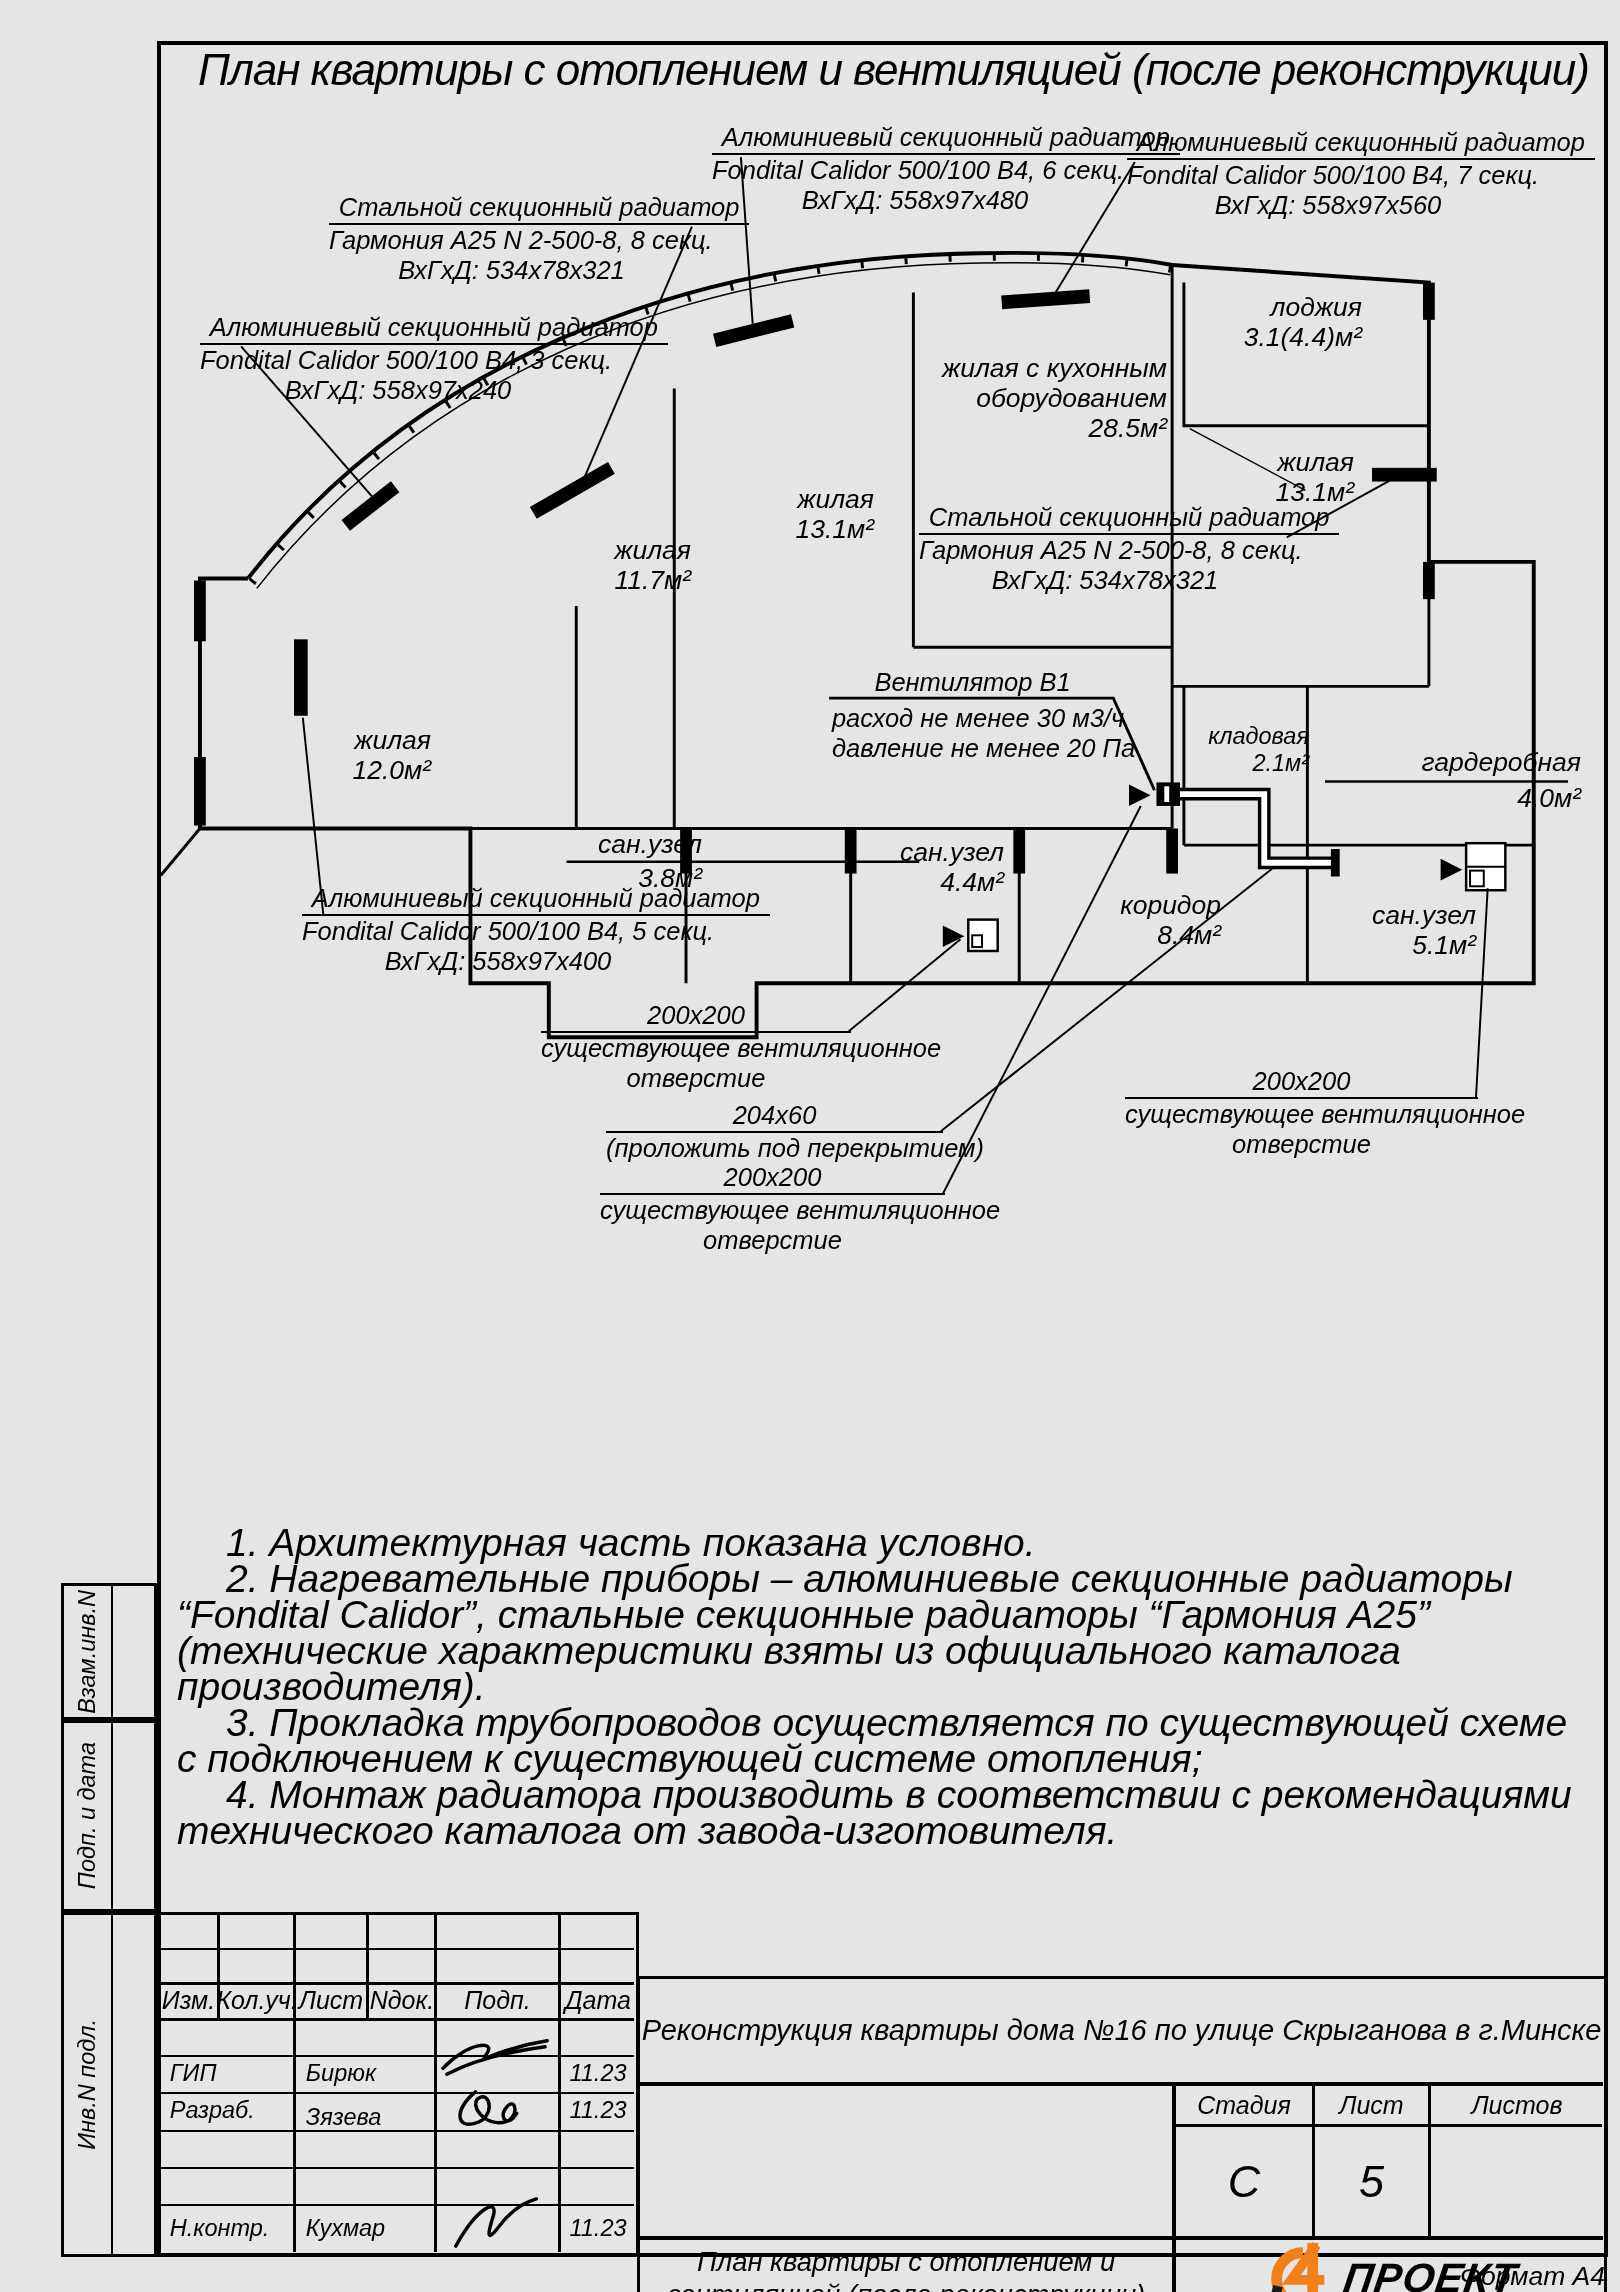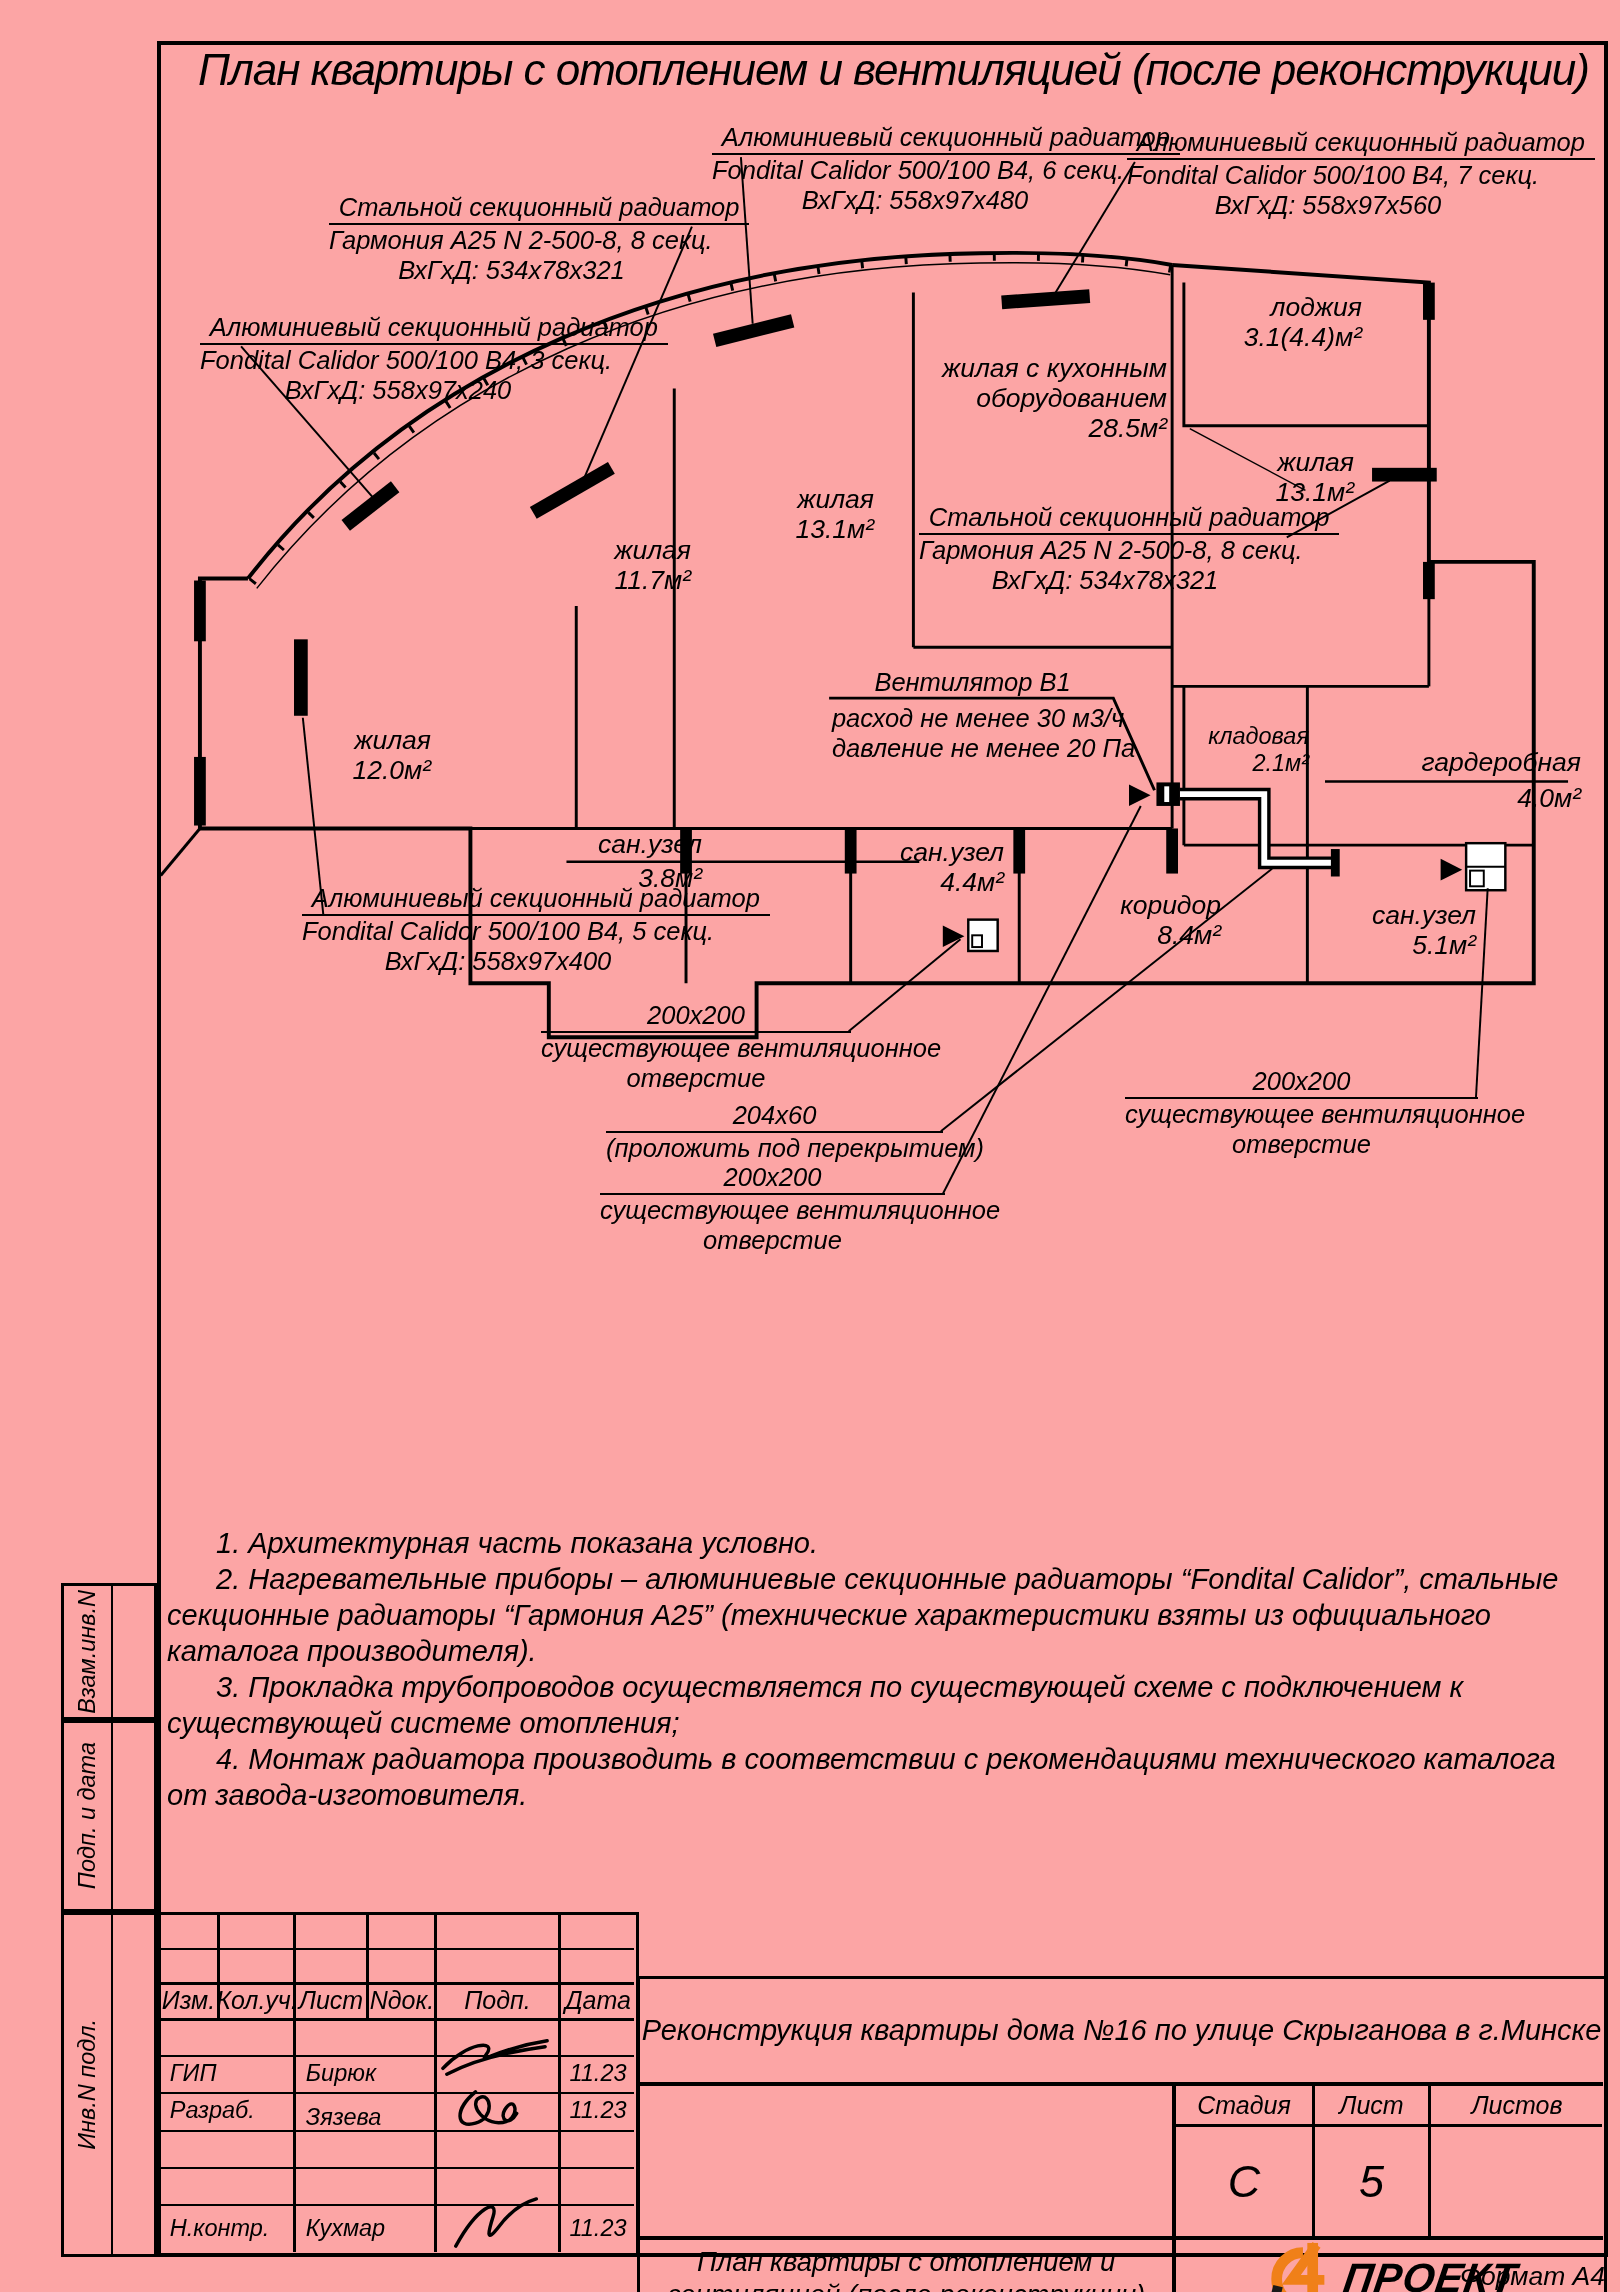--- a/index.html
+++ b/index.html
@@ -1,29 +1,29 @@
 <!DOCTYPE html>
 <html><head>
 <meta charset="utf-8">
 <style>
   *{box-sizing:border-box;margin:0;padding:0}
   body{margin:0;background:#9a9a9a}
-  .page{position:relative;width:1620px;height:2293px;background:#fca5a5;
+  .page{position:relative;width:1620px;height:2293px;background:#e5e5e5;
         font-family:"Liberation Sans",sans-serif;font-style:italic;color:#000;overflow:hidden}
   .abs{position:absolute}
   .frame{left:157px;top:41px;width:1451px;height:2216px;border:4.9px solid #000}
   .title{left:198px;top:45px;font-size:44px;white-space:nowrap;letter-spacing:-1px}
   svg.plan{left:0;top:0}
   .ann{text-align:center;font-size:25.5px;line-height:30px;white-space:nowrap}
   .ann .u{display:inline-block;border-bottom:2.9px solid #000;padding:0 9.8px 1px}
   .ann .uf{border-bottom:2.9px solid #000;padding-bottom:1px}
   .ann .lft{text-align:left;padding-left:3.9px}
   .room{text-align:right;font-size:26.5px;line-height:30px;white-space:nowrap}
   .room.small{font-size:23.5px;line-height:27.4px}
-  .notes{left:167px;top:1525px;width:1409px;font-size:29px;line-height:36px}
+  .notes{left:177px;top:1525px;width:1409px;font-size:39px;line-height:36px}
   .notes p{margin:0;text-indent:49px}
   .sb{left:61px;width:96px;border:3.9px solid #000}
   .sb .lbl{position:absolute;left:0;top:0;width:49px;height:100%;border-right:2.9px solid #000;
            display:flex;align-items:center;justify-content:center}
   .sb .lbl span{writing-mode:vertical-rl;transform:rotate(180deg);font-size:23.5px;white-space:nowrap}
   .stamp{border:3.9px solid #000}
   .vl,.hl{position:absolute;background:#000}
   .cell{position:absolute;display:flex;align-items:center;justify-content:center;font-size:23.5px}
   .cell.lft{justify-content:flex-start;padding-left:9.8px}
   .cell.hdr{font-size:25px}

